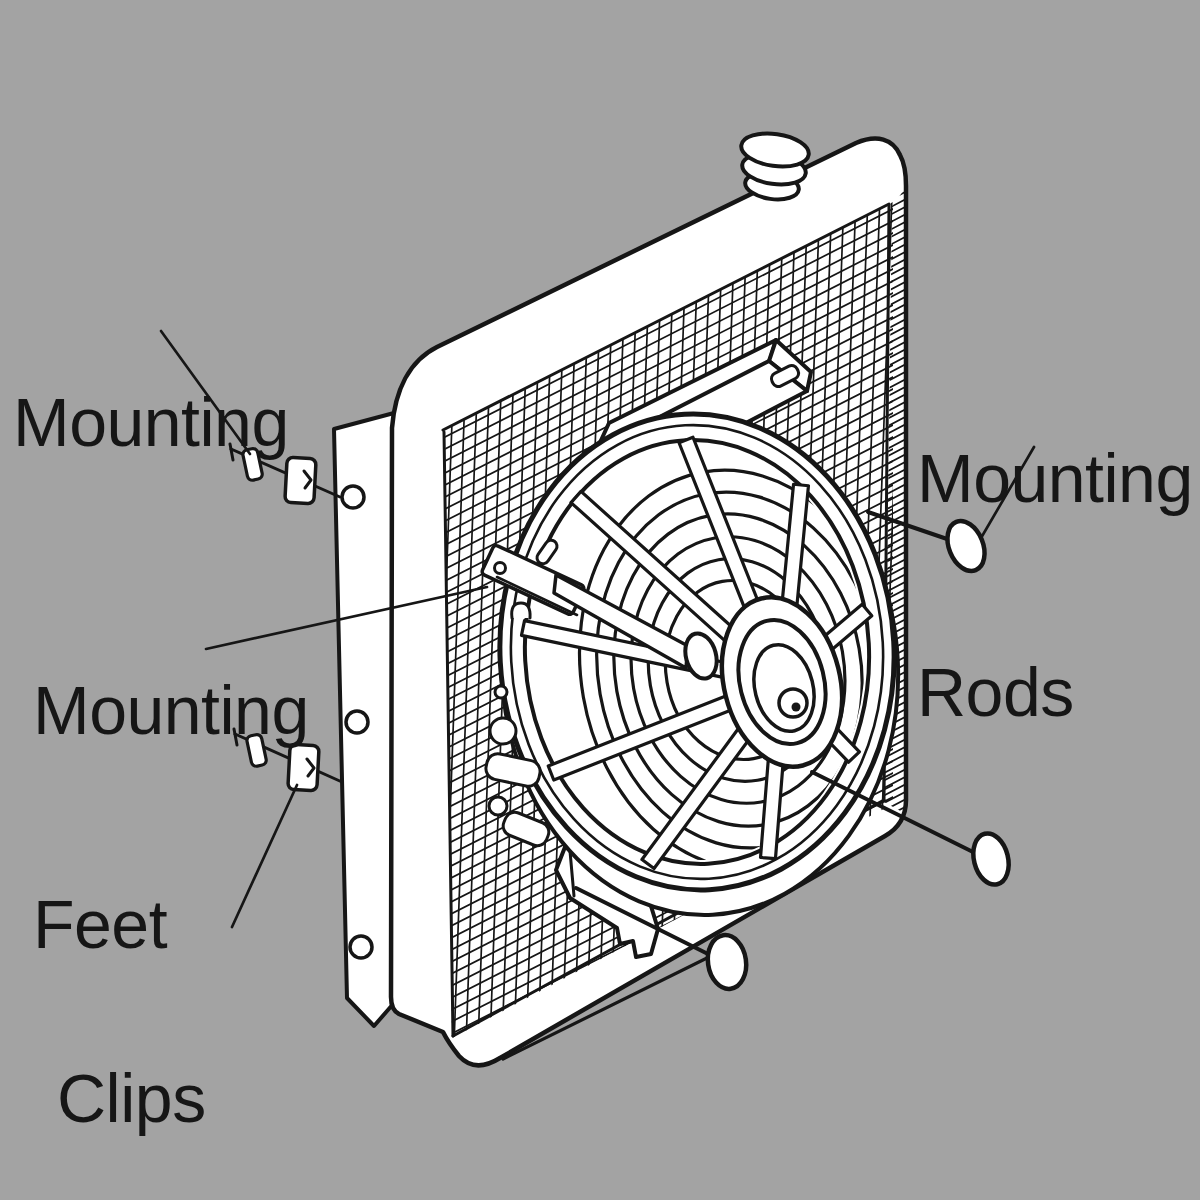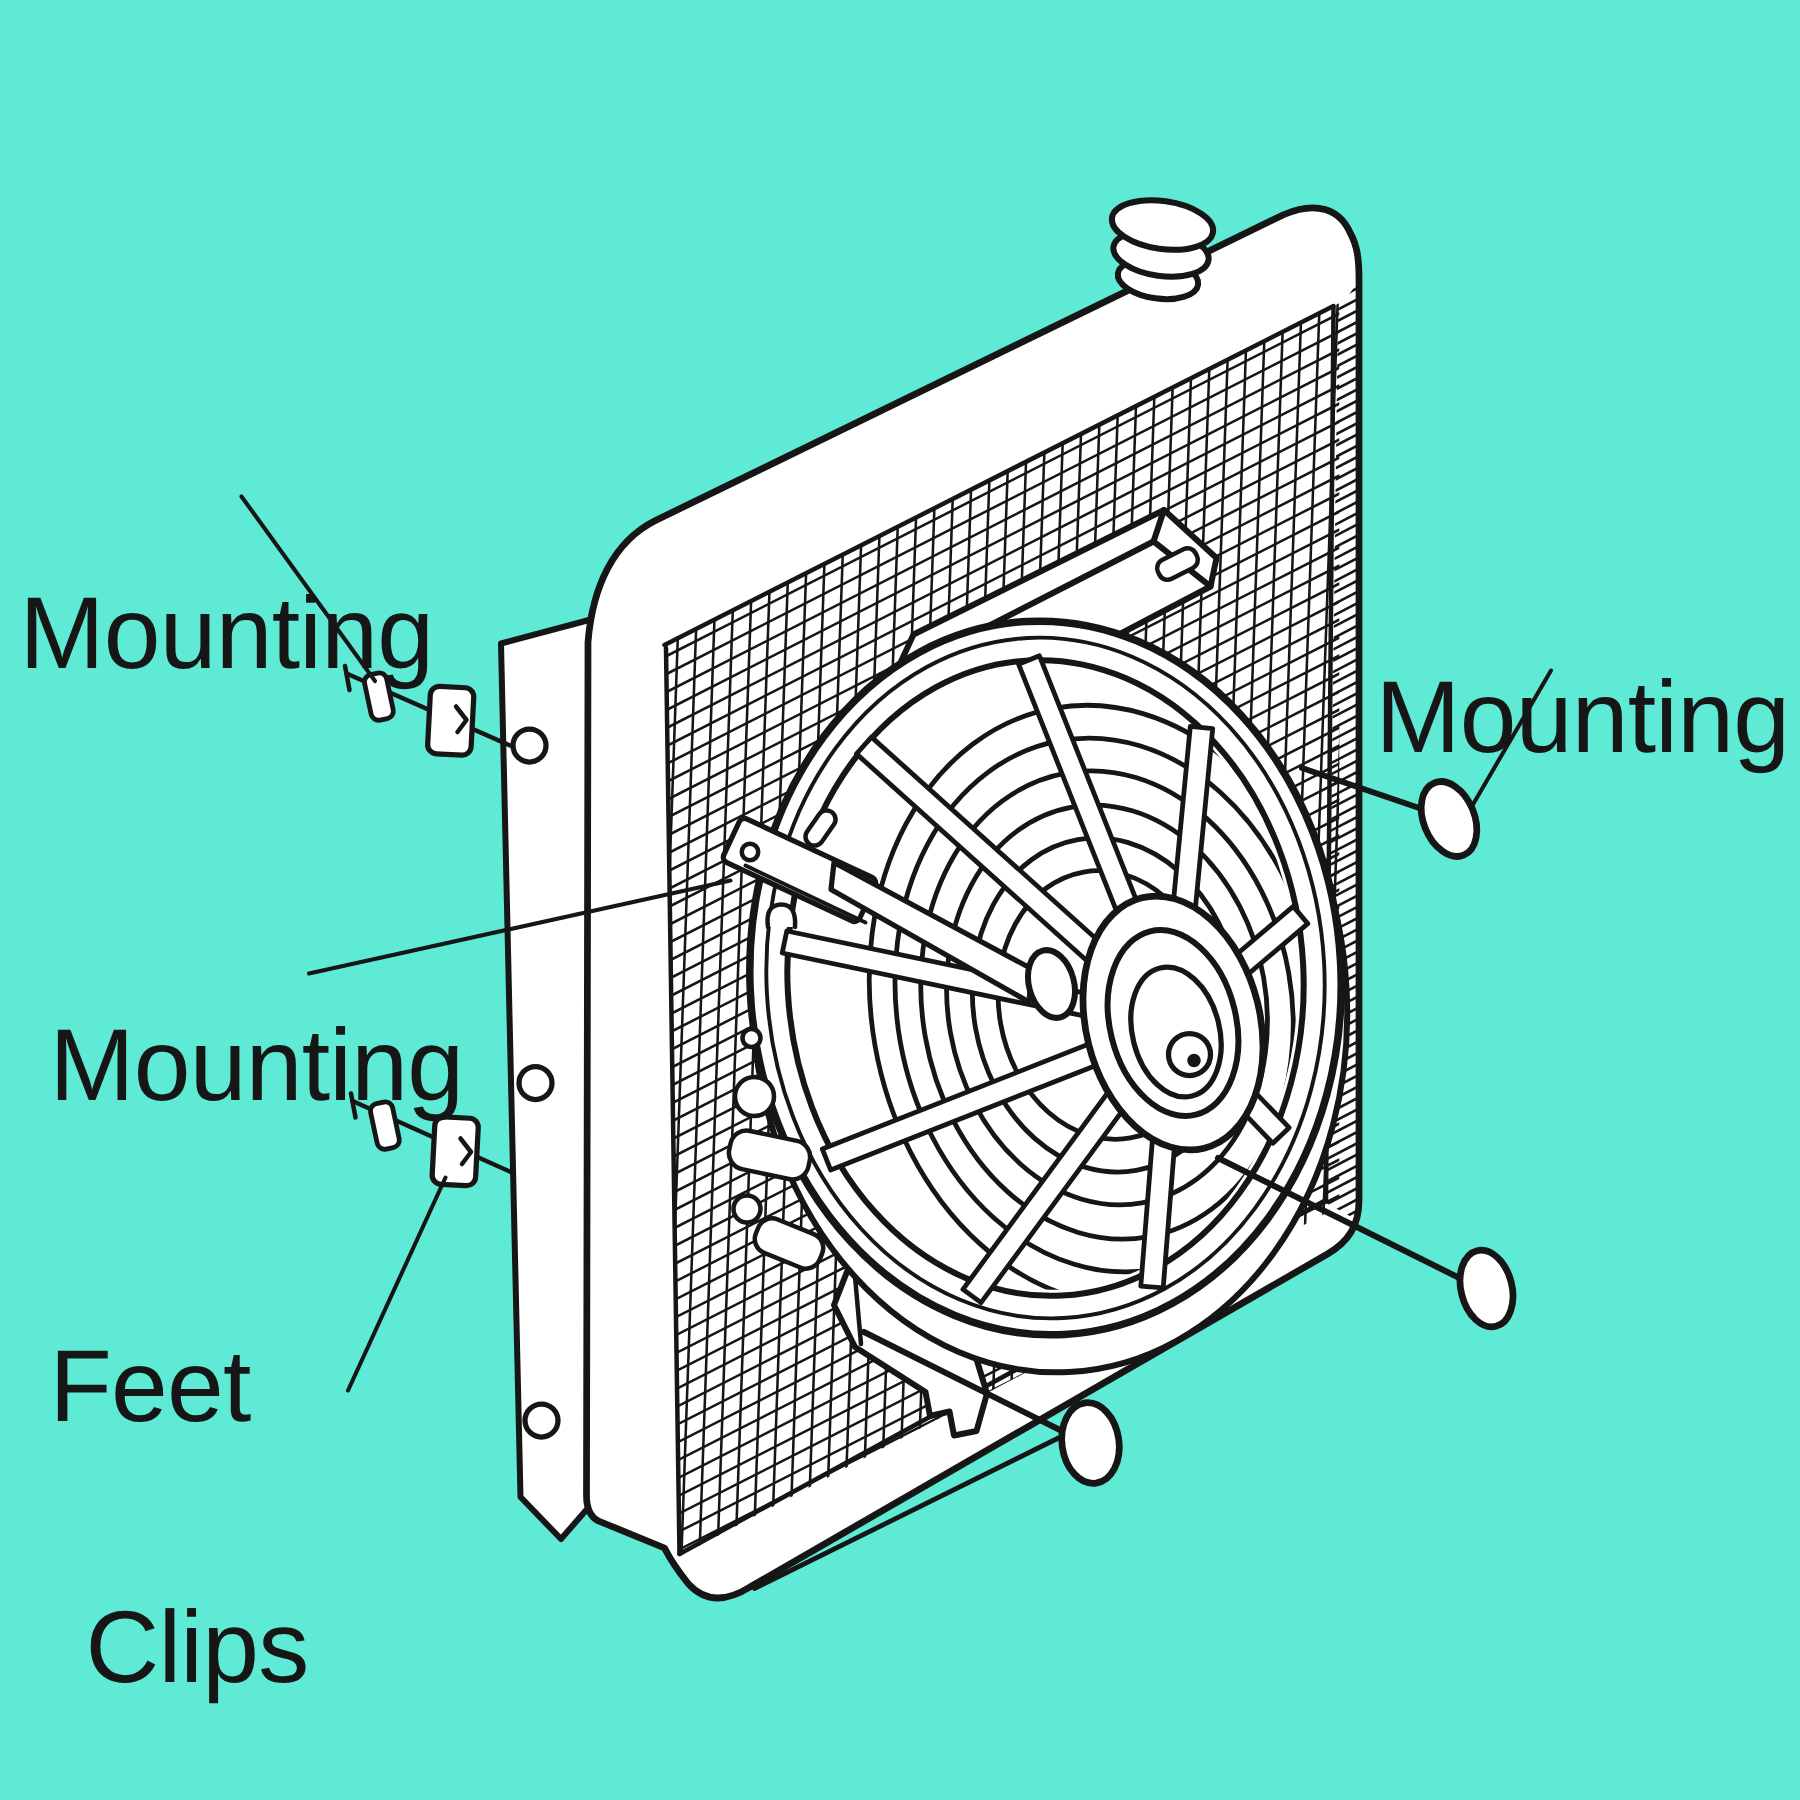--- a/index.html
+++ b/index.html
@@ -6,21 +6,21 @@
   #stage{position:relative;width:1200px;height:1200px;background:#fff;overflow:hidden;
          font-family:"Liberation Sans","DejaVu Sans",sans-serif;}
   #art{position:absolute;left:0;top:0;}
   .label{position:absolute;font-size:68px;line-height:1.05;letter-spacing:-0.5px;
          color:var(--ink,#161616);white-space:pre;}
   .label span{display:block;}
 </style>
 </head>
 <body>
 
-<div id="stage" style="--ink: #161616; background: #5eead4;">
+<div id="stage" style="--ink: #161616; background: #a3a3a3;">
 
   <svg id="art" width="1200" height="1200" viewBox="0 0 1200 1200" style="color: rgb(22, 22, 22);">
     <defs>
       <clipPath id="coreClip">
         <polygon points="445,430 893,202 893,804 452,1038"></polygon>
       </clipPath>
       <clipPath id="sideClip">
         <polygon points="892,206 907,186 906,814 884,802"></polygon>
       </clipPath>
       <clipPath id="bladeClip">
@@ -407,14 +407,15 @@
   <div class="label" style="left:33px;top:532px">
     <span>Mounting</span>
     <span>Feet</span>
   </div>
   <div class="label" style="left:57px;top:920px">
     <span>Clips</span>
     
   </div>
   <div class="label" style="left:917px;top:300px">
     <span>Mounting</span>
+    <span>Rods</span>
   </div>
 </div>
 
 </body></html>

